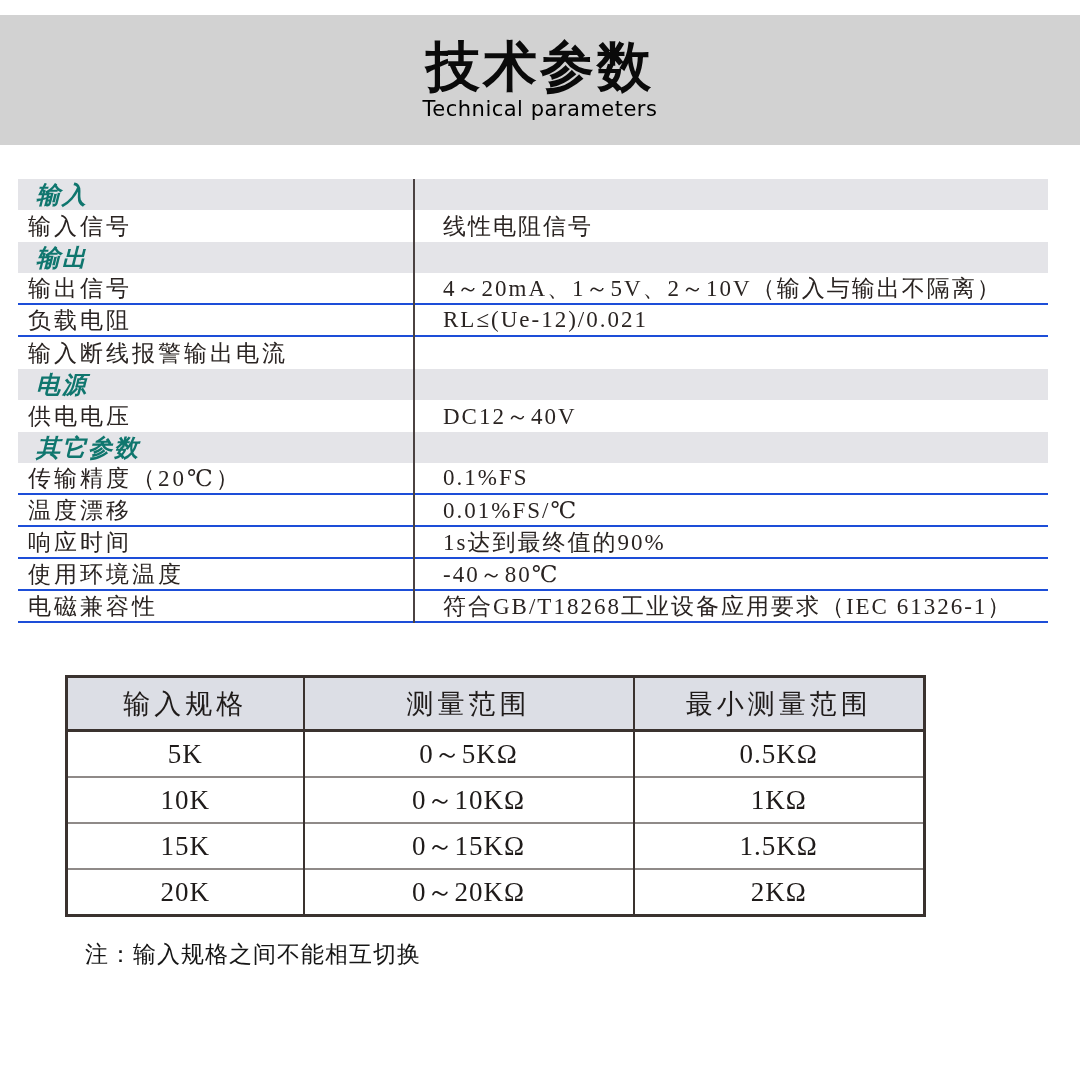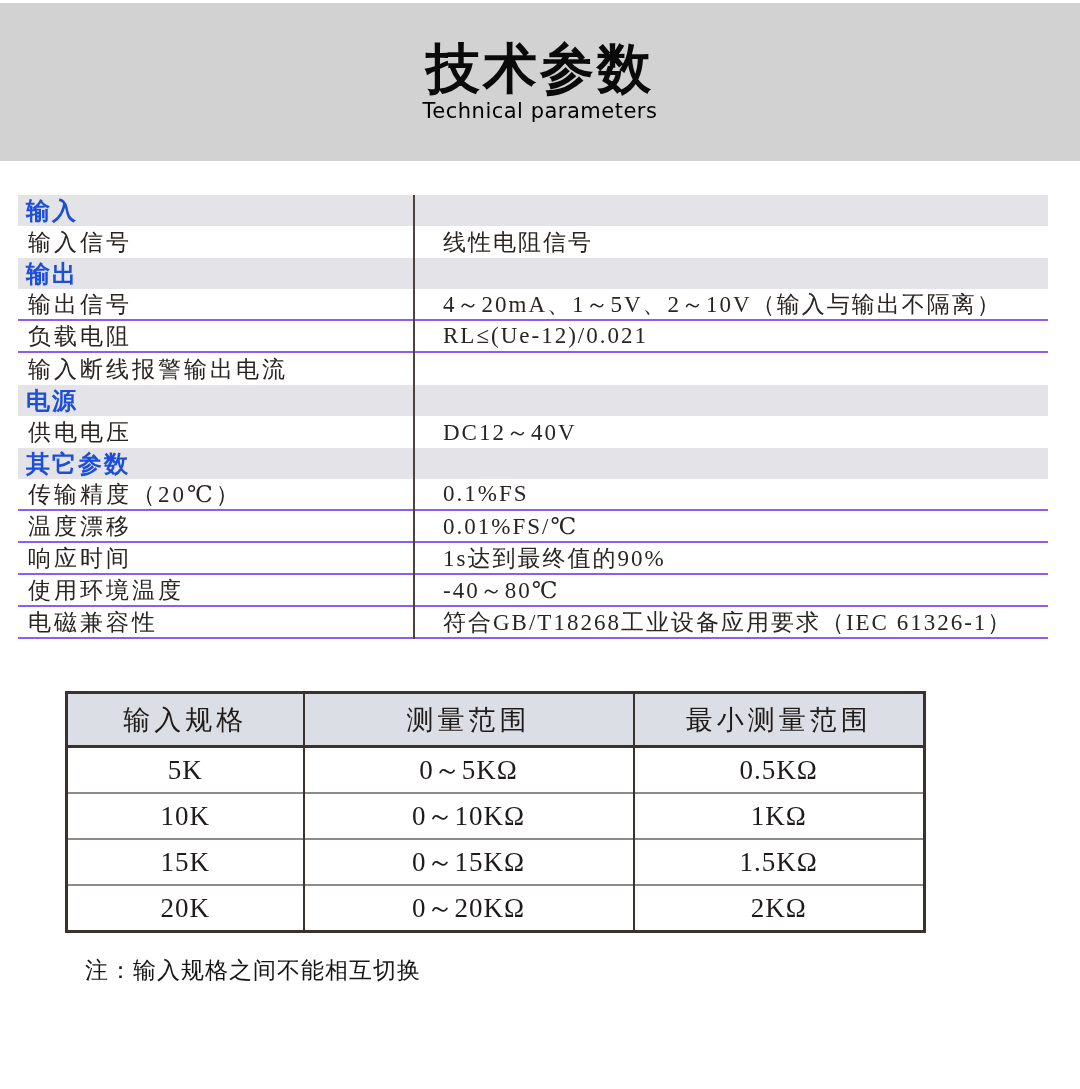--- a/index.html
+++ b/index.html
@@ -5,22 +5,22 @@
   html,body{margin:0;padding:0;}
   body{
     width:1080px;height:1089px;
     background:#ffffff;
     font-family:"Liberation Serif","DejaVu Serif",serif;
     color:#2a2422;
     overflow:hidden;
   }
   
   .banner{
-    margin-top:3px;
-    height:158px;
+    margin-top:15px;
+    height:130px;
     background:#d2d2d2;
     display:flex;flex-direction:column;align-items:center;justify-content:center;
   }
   .banner .title{
     font-family:"DejaVu Sans","Liberation Sans",sans-serif;
     font-weight:900;font-size:54px;line-height:1.05;
     color:#0a0a0a;letter-spacing:3px;
   }
   .banner .subtitle{
     font-family:"DejaVu Sans","Liberation Sans",sans-serif;
@@ -33,29 +33,30 @@
     width:1030px;
   }
   .divider-v{
     position:absolute;left:395px;top:0;bottom:0;width:2px;
     background:#4b4242;
   }
   .sec-bar{
     height:31px;line-height:32px;
     background:#e4e4e8;
     font-family:"DejaVu Sans","Liberation Sans",sans-serif;
-    font-weight:bold;font-size:24px;color:#1d4ed8;
-    padding-left:8px;box-sizing:border-box;
+    font-weight:bold;font-size:24px;color:#0f766e;
+    padding-left:18px;box-sizing:border-box;
     letter-spacing:2px;
+    font-style:italic;
   }
   .spec-row{
     display:flex;align-items:center;height:32px;box-sizing:border-box;
     font-size:23px;
   }
-  .spec-row.sep{border-bottom:2px solid #8b5cf6;}
+  .spec-row.sep{border-bottom:2px solid #1d4ed8;}
   .spec-row .label{
     width:385px;padding-left:10px;letter-spacing:3px;flex:none;
   }
   .spec-row .value{
     flex:1;padding-left:30px;letter-spacing:2px;white-space:nowrap;
   }
   
   .range-table{
     margin:52px 0 0 65px;
     border-collapse:collapse;

